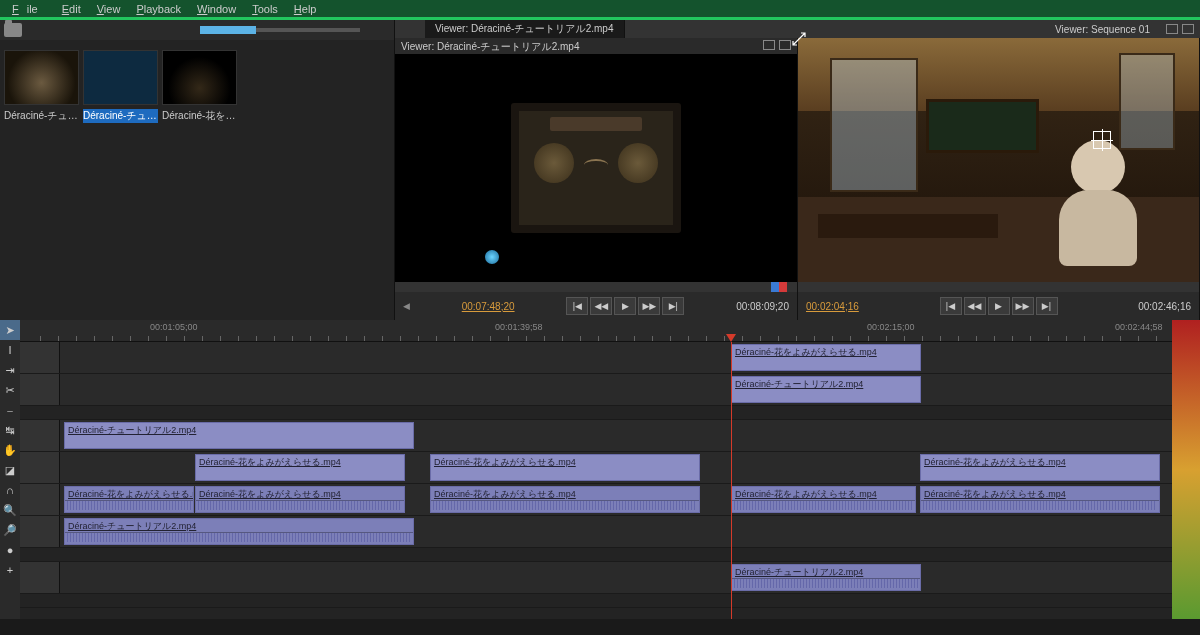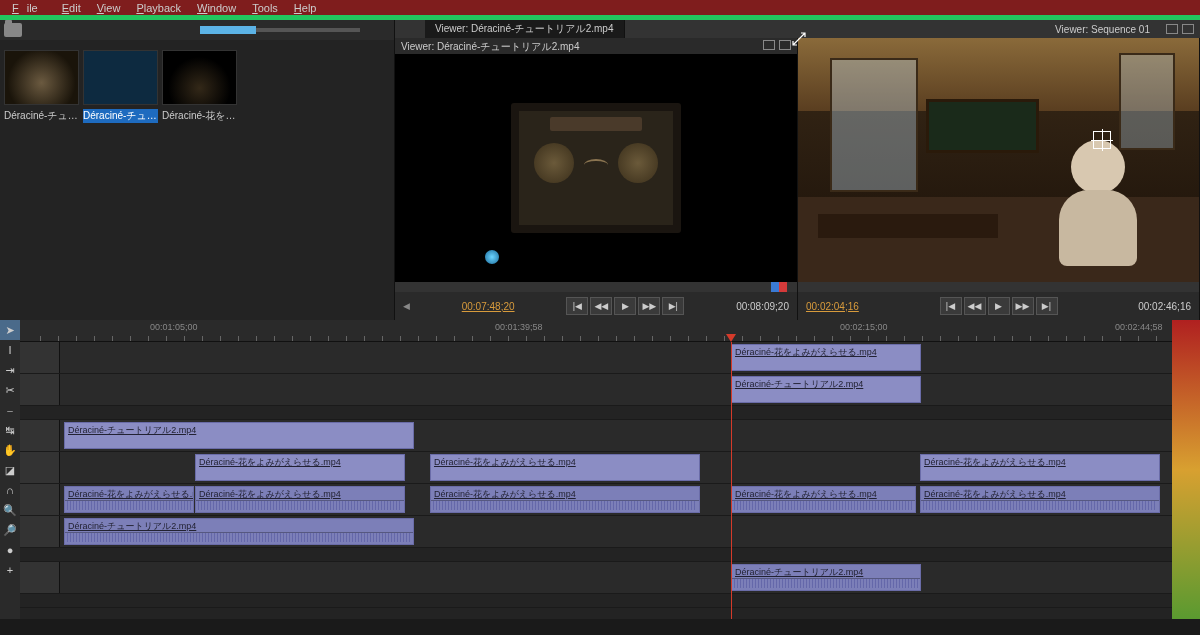--- a/index.html
+++ b/index.html
@@ -1,17 +1,17 @@
 <!DOCTYPE html>
 <html><head>
 <meta charset="utf-8">
 <style>
 * { margin:0; padding:0; box-sizing:border-box; font-family:Arial,sans-serif; }
 body { background:#1a1a1a; color:#ccc; font-size:11px; width:1200px; height:635px; overflow:hidden; }
-.menubar { background:#7f1d1d; height:20px; display:flex; align-items:center; padding:0 4px; border-bottom:5px solid #22c55e; }
+.menubar { background:#14532d; height:20px; display:flex; align-items:center; padding:0 4px; border-bottom:3px solid #22c55e; }
 .menubar span { padding:2px 8px; cursor:pointer; }
 .mu u { text-decoration:underline; }
 .top { display:flex; height:300px; }
 .panel-header { background:#333; height:18px; display:flex; align-items:center; justify-content:space-between; padding:2px 6px; font-size:10px; border-bottom:1px solid #111; }
 .win-icons { display:flex; gap:4px; }
 .win-icons div { width:12px; height:10px; border:1px solid #888; cursor:pointer; }
 .project { width:395px; background:#232323; border-right:1px solid #111; display:flex; flex-direction:column; }
 .project-toolbar { height:20px; display:flex; align-items:center; padding:2px 4px; background:#2a2a2a; }
 .slider-track { width:160px; height:4px; background:#555; margin-left:auto; margin-right:30px; position:relative; }
 .slider-thumb { position:absolute; left:0; top:-2px; width:35%; height:8px; background:#5cb3e6; }
@@ -201,21 +201,21 @@
       <div class="tool">∩</div>
       <div class="tool">🔍</div>
       <div class="tool">🔎</div>
       <div class="tool">●</div>
       <div class="tool">+</div>
     </div>
     <div class="tl-main">
       <div class="ruler" id="ruler">
           <span class="ruler-label" style="left: 130px;">00:01:05;00</span>
           <span class="ruler-label" style="left: 475px;">00:01:39;58</span>
-          <span class="ruler-label" style="left: 820px;">00:02:15;00</span>
+          <span class="ruler-label" style="left: 847px;">00:02:15;00</span>
           <span class="ruler-label" style="left: 1095px;">00:02:44;58</span>
           <div class="tick" style="left: 20px;"></div>
           <div class="tick" style="left: 38px;"></div>
           <div class="tick" style="left: 56px;"></div>
           <div class="tick" style="left: 74px;"></div>
           <div class="tick" style="left: 92px;"></div>
           <div class="tick" style="left: 110px;"></div>
           <div class="tick" style="left: 128px;"></div>
           <div class="tick" style="left: 146px;"></div>
           <div class="tick" style="left: 164px;"></div>

